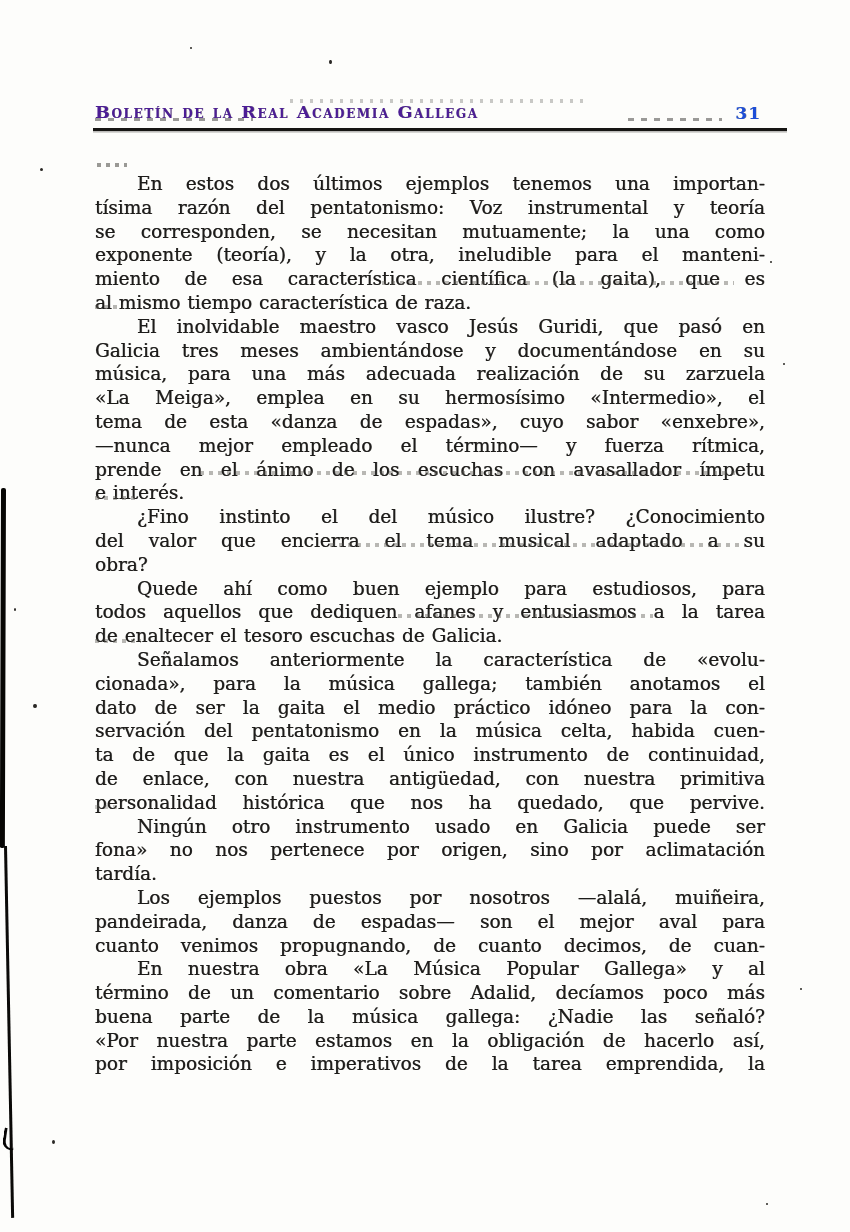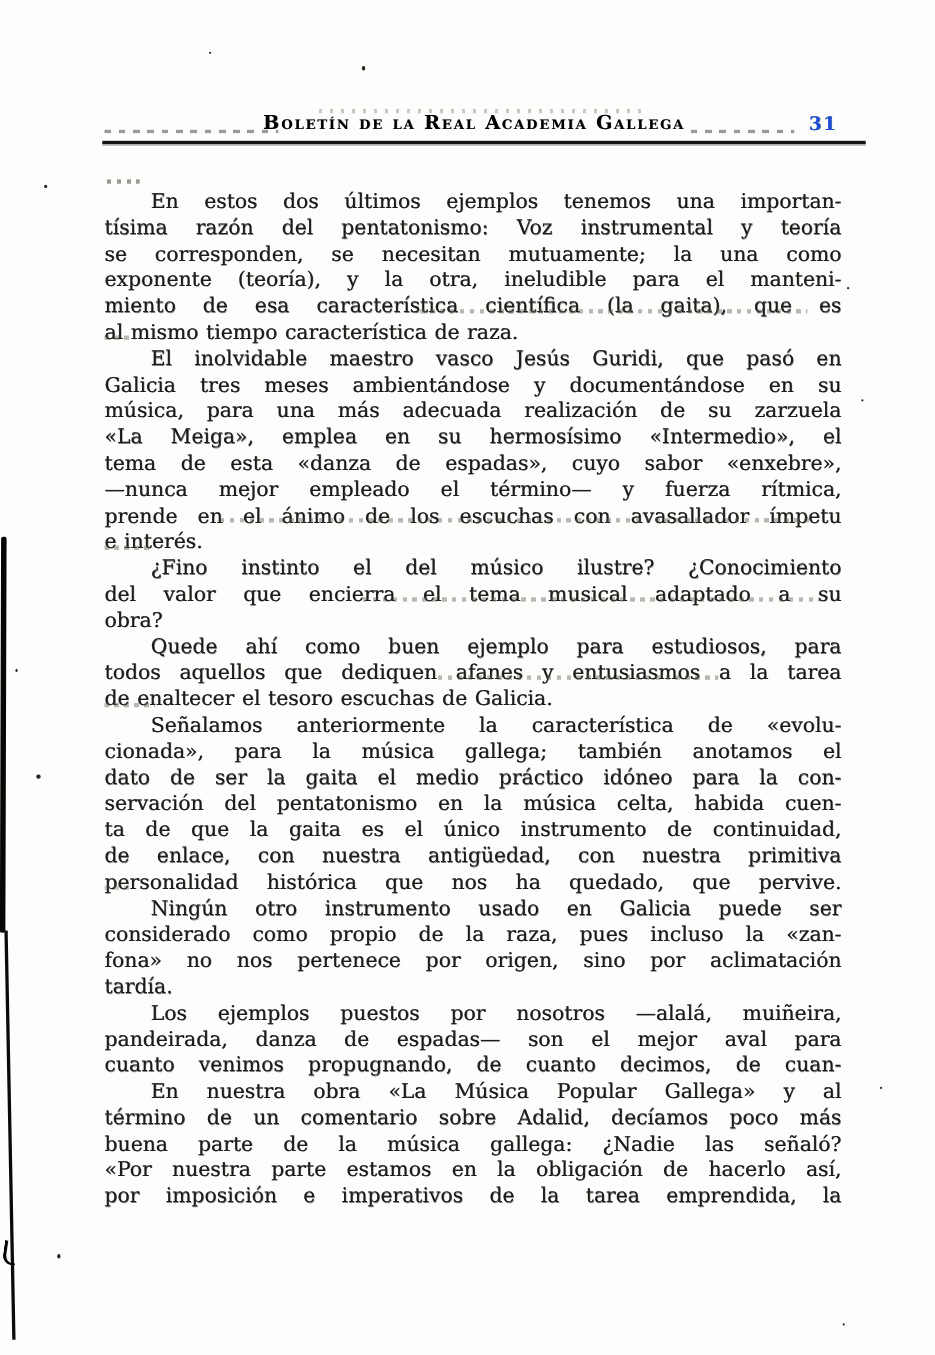--- a/index.html
+++ b/index.html
@@ -4,23 +4,23 @@
 <style>
   html,body{margin:0;padding:0;background:#d9d9d6;}
   .page{
     position:relative;width:850px;height:1232px;margin:0 auto;
     background:#fdfdfb;overflow:hidden;
     font-family:"DejaVu Serif", serif;color:#1d1c1a;
   }
   
   .running-head{position:absolute;top:102px;left:95px;width:672px;height:26px;}
   .head-title{
-    position:absolute;left:0;right:0;top:0;text-align:center;
+    position:absolute;left:0;right:0;top:0;text-align:left;
     font-variant:small-caps;font-weight:700;font-size:17.5px;letter-spacing:1.6px;
-    color:#000000;text-shadow:0.4px 0.4px 0 rgba(40,38,34,.5);
+    color:#4c1d95;text-shadow:0.4px 0.4px 0 rgba(40,38,34,.5);
   }
   .page-number{
     position:absolute;right:6px;top:1px;font-size:17px;font-weight:700;
     letter-spacing:1px;color:#1d4ed8;text-shadow:0.4px 0.4px 0 rgba(40,38,34,.5);
   }
   .head-rule{
     position:absolute;top:128px;left:93px;width:694px;height:2.6px;
     background:#161513;box-shadow:0 1.6px 0 rgba(20,18,15,.28);
   }
   
@@ -138,21 +138,20 @@
       <div class="text-line just">servación del pentatonismo en la música celta, habida cuen-</div>
 
       <div class="text-line just">ta de que la gaita es el único instrumento de continuidad,</div>
 
       <div class="text-line just">de enlace, con nuestra antigüedad, con nuestra primitiva</div>
 
       <div class="text-line just">personalidad histórica que nos ha quedado, que pervive.</div>
 
       <div class="text-line indent just">Ningún otro instrumento usado en Galicia puede ser</div>
 
-      <div class="text-line just">considerado como propio de la raza, pues incluso la «zan-</div>
 
       <div class="text-line just">fona» no nos pertenece por origen, sino por aclimatación</div>
 
       <div class="text-line">tardía.</div>
 
       <div class="text-line indent just">Los ejemplos puestos por nosotros —alalá, muiñeira,</div>
 
       <div class="text-line just">pandeirada, danza de espadas— son el mejor aval para</div>
 
       <div class="text-line just">cuanto venimos propugnando, de cuanto decimos, de cuan-</div>

